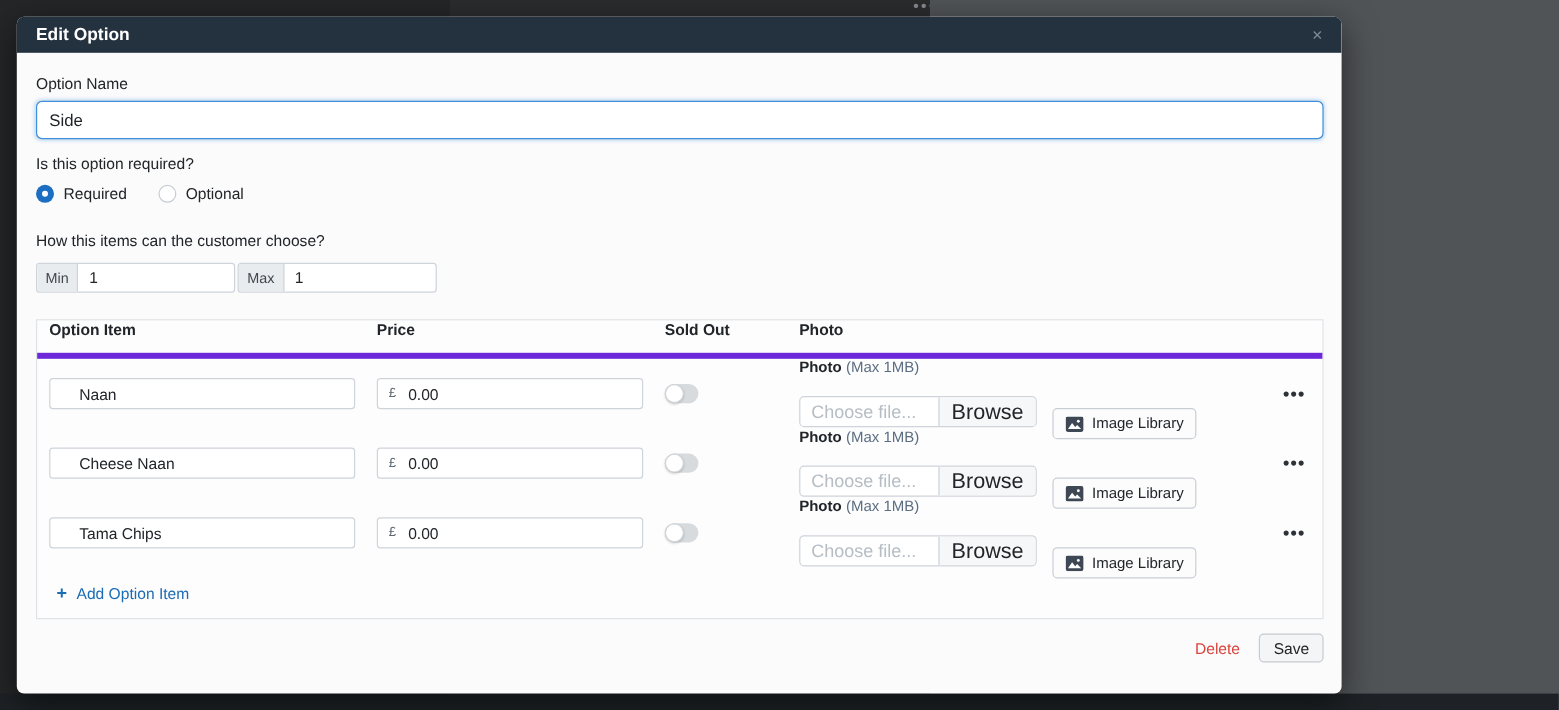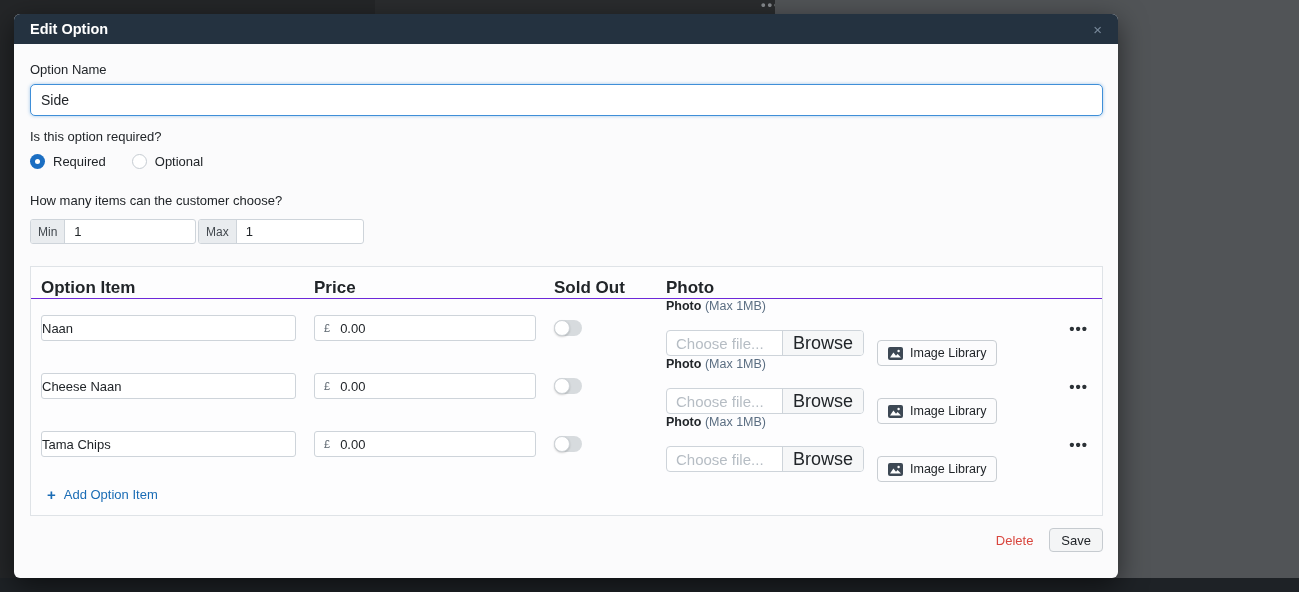--- a/index.html
+++ b/index.html
@@ -45,30 +45,30 @@
 
   .q2 { margin-top:24px; }
   .minmax { display:flex; margin-top:11px; }
   .igroup { display:flex; width:166px; height:25px; border:1px solid #ced4da; border-radius:3px; overflow:hidden; background:#fff; }
   .igroup + .igroup { margin-left:2px; }
   .iaddon { background:#e9ecef; border-right:1px solid #ced4da; display:flex; align-items:center; padding:0 7px; font-size:12px; color:#42484e; }
   .igroup input { border:none; outline:none; flex:1; min-width:0; padding:0 9px; font-size:13px; color:#212529; font-family:inherit; background:transparent; }
 
   
   .otable { margin-top:22px; border:1px solid #dfe3e7; background:#fdfdfe; }
-  .thead { display:flex; height:32px; align-items:flex-end; border-bottom:1px solid #6d28d9; font-weight:bold; font-size:17px; }
+  .thead { display:flex; height:32px; align-items:flex-start; border-bottom:5px solid #6d28d9; font-weight:bold; font-size:13px; }
   .col-a { width:283px; padding-left:10px; }
   .col-b { width:240px; }
   .col-c { width:112px; }
   .col-d { flex:1; }
   .col-e { width:46px; }
 
   .trow { display:flex; height:58px; }
   .trow .col-a, .trow .col-b, .trow .col-c { display:flex; align-items:center; }
-  .item-input { width:255px; height:26px; border:1px solid #ced4da; border-radius:3px; padding:0 0; font-size:13px; color:#212529; outline:none; font-family:inherit; background:#fff; }
+  .item-input { width:255px; height:26px; border:1px solid #ced4da; border-radius:3px; padding:0 24px; font-size:13px; color:#212529; outline:none; font-family:inherit; background:#fff; }
   .price-group { display:flex; align-items:center; width:222px; height:26px; border:1px solid #ced4da; border-radius:3px; background:#fff; }
   .cur { font-size:11px; color:#5c666f; padding:0 6px 0 9px; }
   .price-group input { border:none; outline:none; flex:1; min-width:0; padding:0 4px; font-size:13px; color:#212529; font-family:inherit; background:transparent; }
   .toggle { width:28px; height:16px; border-radius:8px; background:#d7dbde; position:relative; cursor:pointer; flex:none; }
   .toggle .knob { position:absolute; left:0; top:0; width:16px; height:16px; border-radius:50%; background:#fff; border:1px solid #cfd4d8; box-shadow:0 1px 2px rgba(0,0,0,.18); }
 
   .photo-label { font-size:12.5px; line-height:14px; }
   .photo-label .pl-main { font-weight:bold; color:#212529; }
   .photo-label .pl-hint { color:#5b6e82; }
   .photo-controls { display:flex; align-items:center; gap:13px; margin-top:7px; }
@@ -119,21 +119,21 @@
       <div class="radio">
         <span class="rdot on"></span>
         <span>Required</span>
       </div>
       <div class="radio">
         <span class="rdot"></span>
         <span>Optional</span>
       </div>
     </div>
 
-    <div class="field-label q2">How many items can the customer choose?</div>
+    <div class="field-label q2">How this items can the customer choose?</div>
     <div class="minmax">
       <div class="igroup">
         <span class="iaddon">Min</span>
         <input type="text" value="1" style="">
       </div>
       <div class="igroup">
         <span class="iaddon">Max</span>
         <input type="text" value="1" style="">
       </div>
     </div>

